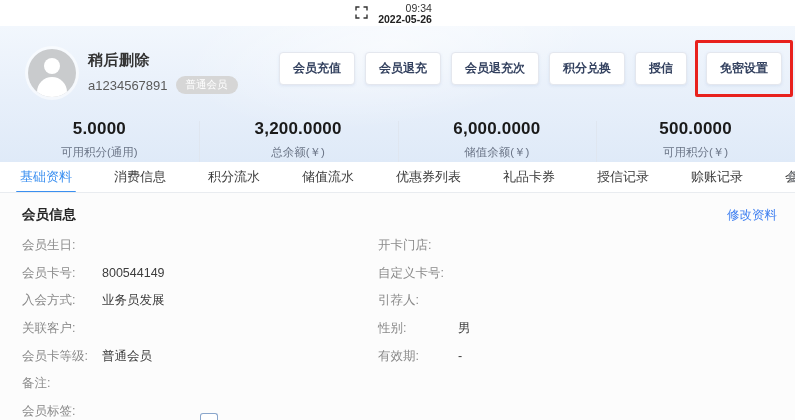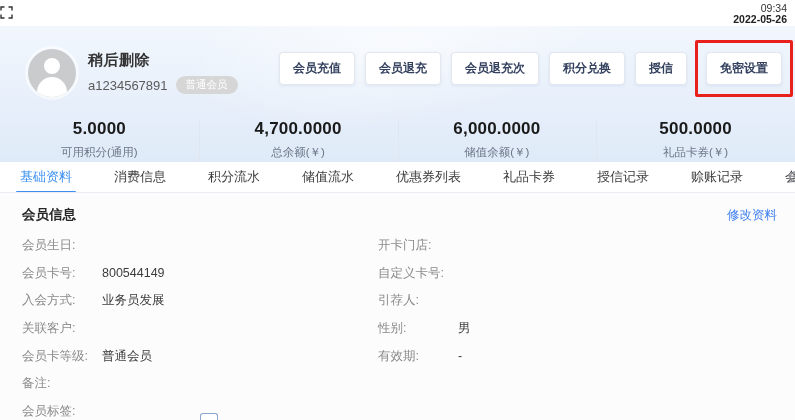--- a/index.html
+++ b/index.html
@@ -2,21 +2,21 @@
 <html><head>
 <meta charset="utf-8">
 <style>
   * { margin:0; padding:0; box-sizing:border-box; }
   html,body { width:795px; height:420px; overflow:hidden; background:#fff;
     font-family:"Liberation Sans","DejaVu Sans",sans-serif; }
   .page { position:relative; width:795px; height:420px; background:#fff; }
 
   
   .topbar { height:26px; background:#fff; display:flex; align-items:center;
-    justify-content:space-between; padding-right:8px; gap:10px; }
+    justify-content:center; padding-right:8px; gap:10px; }
   .fs-icon { width:13px; height:13px; display:inline-block; margin-bottom:2px; cursor:pointer; }
   .clock { text-align:right; line-height:11px; padding-top:2px; }
   .clock .t { font-size:10.5px; color:#333; }
   .clock .d { font-size:10.5px; color:#222; font-weight:700; }
 
   
   .header { position:relative; height:136px;
     background:linear-gradient(180deg,#f2f7fd 0%, #e7effa 55%, #dfeaf8 100%); overflow:hidden; }
   .header::before { content:""; position:absolute; left:180px; top:-60px; width:420px; height:160px;
     background:radial-gradient(ellipse at center, rgba(255,255,255,.55), rgba(255,255,255,0) 70%);
@@ -106,30 +106,30 @@
         <span class="annotation"><button class="btn">免密设置</button></span>
       </div>
     </div>
 
     <div class="stats">
       <div class="stat">
         <div class="v">5.0000</div>
         <div class="l">可用积分(通用)</div>
       </div>
       <div class="stat">
-        <div class="v">4,700.0000</div>
+        <div class="v">3,200.0000</div>
         <div class="l">总余额(￥)</div>
       </div>
       <div class="stat">
         <div class="v">6,000.0000</div>
         <div class="l">储值余额(￥)</div>
       </div>
       <div class="stat">
         <div class="v">500.0000</div>
-        <div class="l">礼品卡券(￥)</div>
+        <div class="l">可用积分(￥)</div>
       </div>
     </div>
   </div>
 
   <div class="tabs">
     <div class="tab active">基础资料</div>
     <div class="tab">消费信息</div>
     <div class="tab">积分流水</div>
     <div class="tab">储值流水</div>
     <div class="tab">优惠券列表</div>

